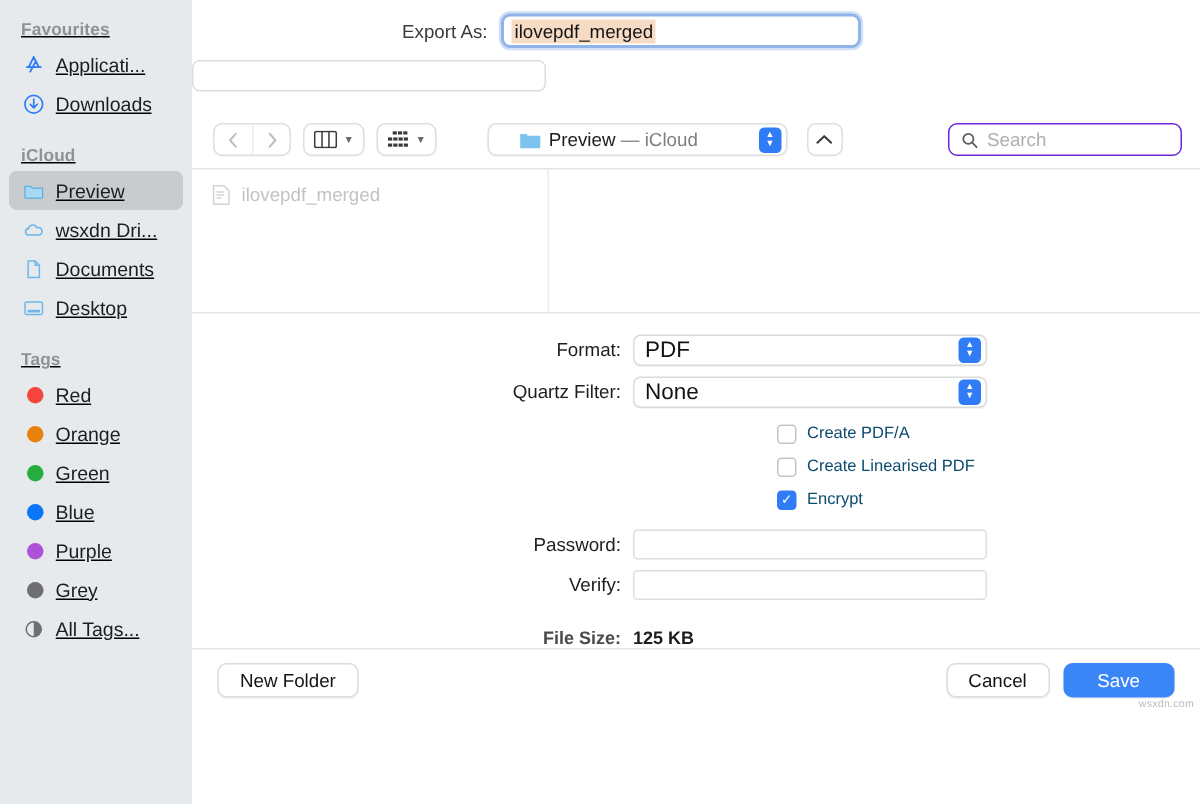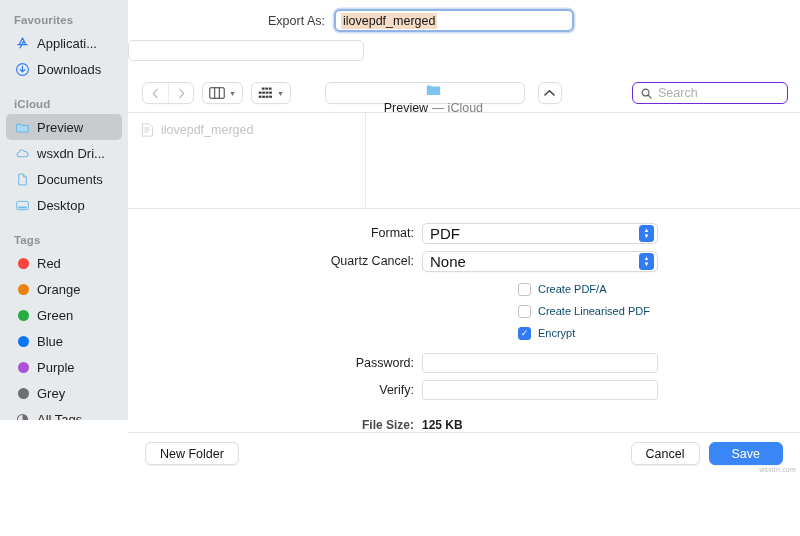--- a/index.html
+++ b/index.html
@@ -8,25 +8,26 @@
     font-family: "Liberation Sans", sans-serif;
     -webkit-font-smoothing: antialiased;
     overflow: hidden;
   }
   body { background: #ffffff; position: relative; }
 
   .dialog { display: flex; width: 800px; height: 536px; }
 
   
   .sidebar {
-    width: 128px; height: 420px;
+    width: 128px; height: 536px;
     background: #e7eaec;
     padding-top: 10px;
     flex: 0 0 128px;
     overflow: hidden;
+    text-decoration: underline;
   }
   .side-header {
     font-size: 11.5px; font-weight: bold; color: #8e9195;
     padding: 4px 0 4px 14px; letter-spacing: 0.1px;
   }
   .side-item {
     display: flex; align-items: center;
     height: 26px; margin: 0 6px;
     padding-left: 8px; border-radius: 5px;
     font-size: 13px; color: #1d1d1f;
@@ -87,21 +88,20 @@
     border: 1px solid #dedfe1; border-radius: 6px; background: #fff;
     box-shadow: 0 0.5px 0.5px rgba(0,0,0,0.04);
     color: #3a3a3c;
   }
   .chev { font-size: 7px; color: #6c6d70; }
   .path-pop {
     height: 22px; width: 200px; margin-left: 26px;
     border: 1px solid #dedfe1; border-radius: 6px; background: #fff;
     display: flex; align-items: center; padding: 0 3px 0 20px; gap: 5px;
     box-shadow: 0 0.5px 0.5px rgba(0,0,0,0.04);
-    flex-direction: column;
   }
   .path-txt { font-size: 12.5px; color: #1d1d1f; flex: 1; white-space: nowrap; }
   .path-txt .dim { color: #7e7f83; }
   .stepper {
     width: 15px; height: 17px; border-radius: 3.5px;
     background: #2f7cf6; color: #fff;
     display: flex; flex-direction: column; align-items: center; justify-content: center;
     font-size: 6px; line-height: 6.5px; flex: 0 0 15px;
   }
   .upbtn {
@@ -428,21 +428,21 @@
           <span class="popup-txt">PDF</span>
           <span class="stepper">
               <span>▲</span>
               <span>▼</span>
             </span>
         </div>
       </div>
 
       <div class="orow">
         <div class="opad" style="display:flex;justify-content:flex-end;">
-          <div class="olabel">Quartz Cancel:</div>
+          <div class="olabel">Quartz Filter:</div>
         </div>
         <div class="popup">
           <span class="popup-txt">None</span>
           <span class="stepper">
               <span>▲</span>
               <span>▼</span>
             </span>
         </div>
       </div>
 

